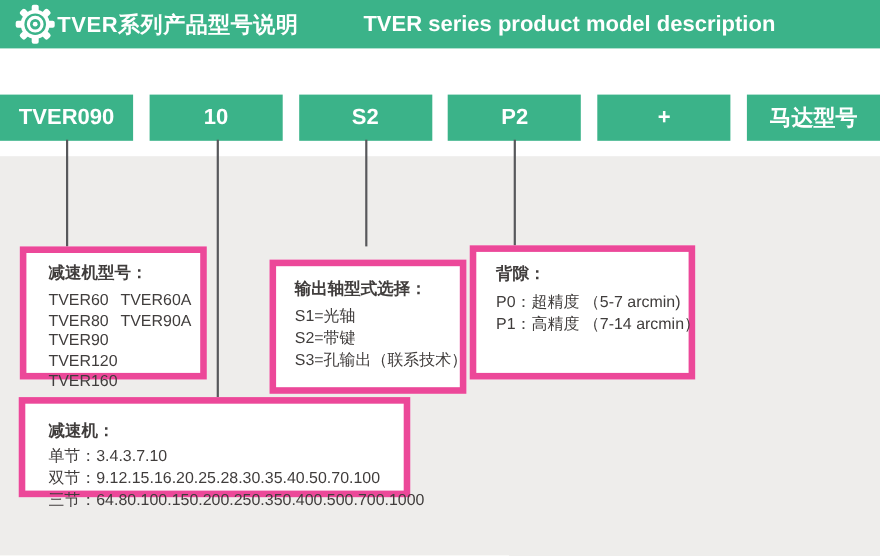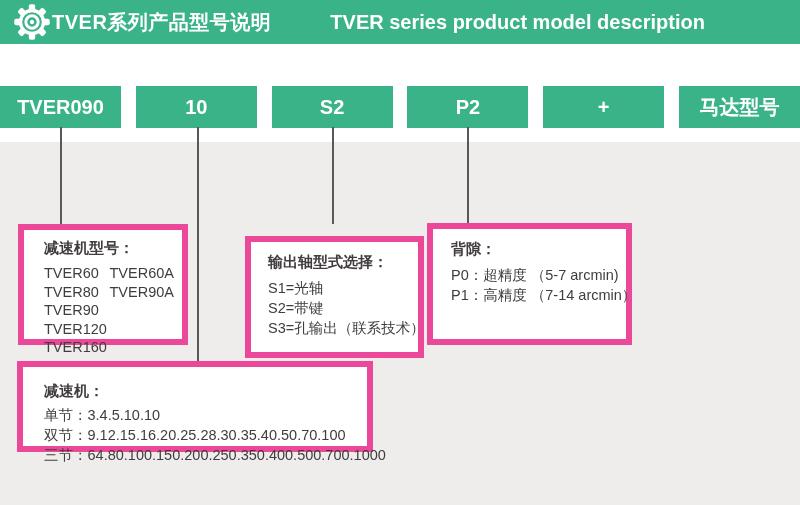--- a/index.html
+++ b/index.html
@@ -166,18 +166,18 @@
   </div>
 
   <div class="callout box-backlash">
     <div class="title">背隙：</div>
     <div class="row">P0：超精度 （5-7 arcmin)</div>
     <div class="row">P1：高精度 （7-14 arcmin）</div>
   </div>
 
   <div class="callout box-reducer">
     <div class="title">减速机：</div>
-    <div class="row">单节：3.4.5.10.10</div>
+    <div class="row">单节：3.4.3.7.10</div>
     <div class="row">双节：9.12.15.16.20.25.28.30.35.40.50.70.100</div>
     <div class="row">三节：64.80.100.150.200.250.350.400.500.700.1000</div>
   </div>
 
 </div>
 
 </body></html>

